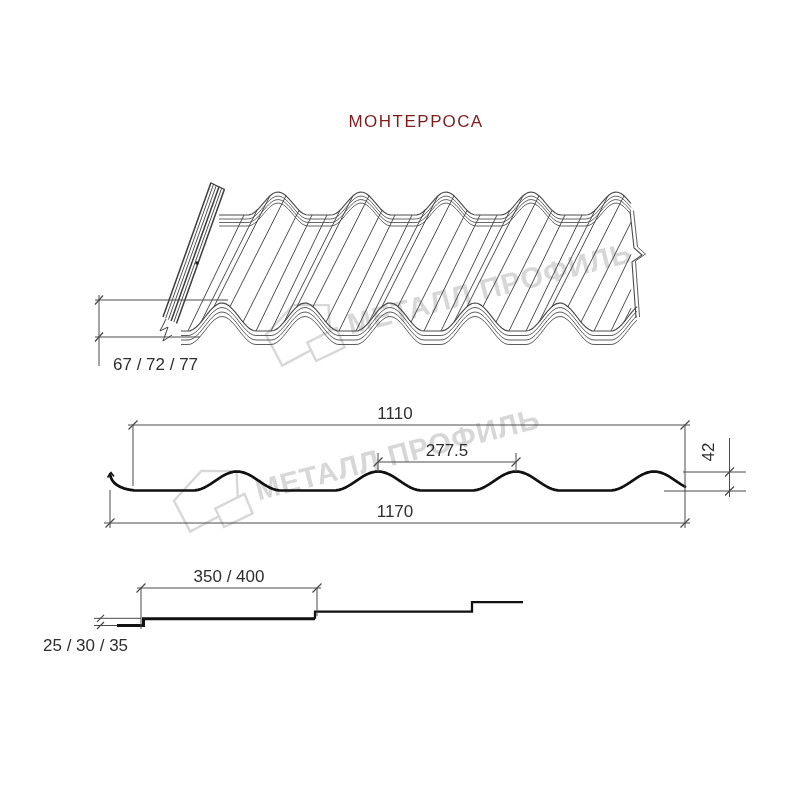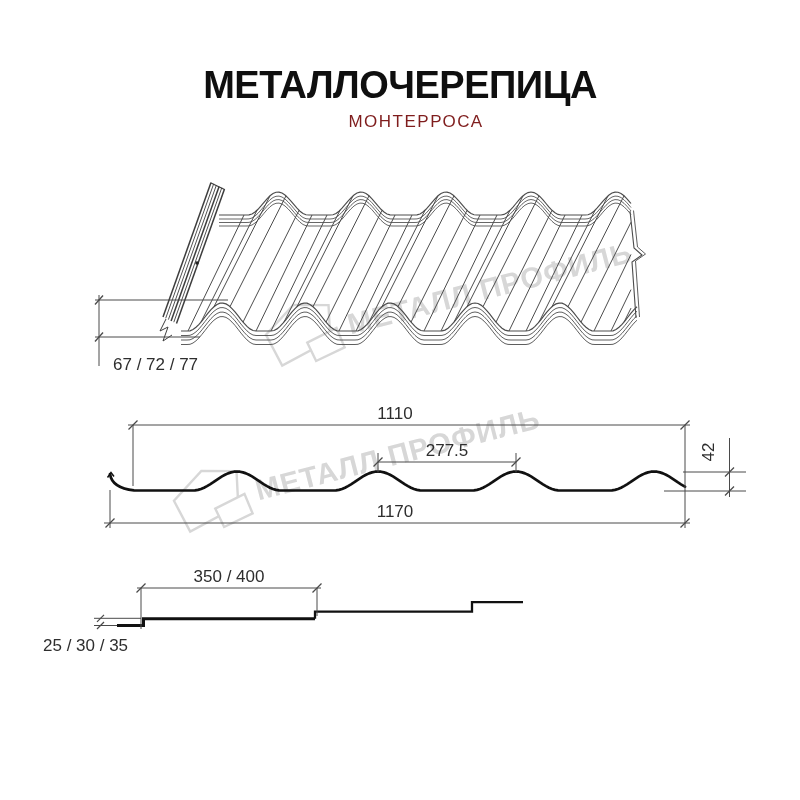--- a/index.html
+++ b/index.html
@@ -12,21 +12,20 @@
   svg.drawing{position:absolute;top:0;left:0;}
   .dim-text{font-size:17px;fill:#2e2e2e;font-family:"Liberation Sans",sans-serif;}
   .wm-text{font-size:29px;font-weight:bold;letter-spacing:1px;
            font-family:"Liberation Sans",sans-serif;}
 </style>
 </head>
 <body>
 
 <div class="page">
 
-  <div class="title">МЕТАЛЛОЧЕРЕПИЦА</div>
   <div class="subtitle">МОНТЕРРОСА</div>
 
   <svg class="drawing" width="800" height="800" viewBox="0 0 800 800">
 
     <g>
       <g transform="translate(258,312) rotate(-14.5)">
         <path d="M2,24 L36,2 L70,11 L63,45 L10,58 Z" fill="#ffffff" stroke="#d7d7d7" stroke-width="2.4"></path>
         <path d="M40,42 L72,35 L75,56 L44,62 Z" fill="#ffffff" stroke="#d7d7d7" stroke-width="2.4"></path>
         <text class="wm-text" x="84" y="45" fill="#d7d7d7">МЕТАЛЛ ПРОФИЛЬ</text>
       </g>

